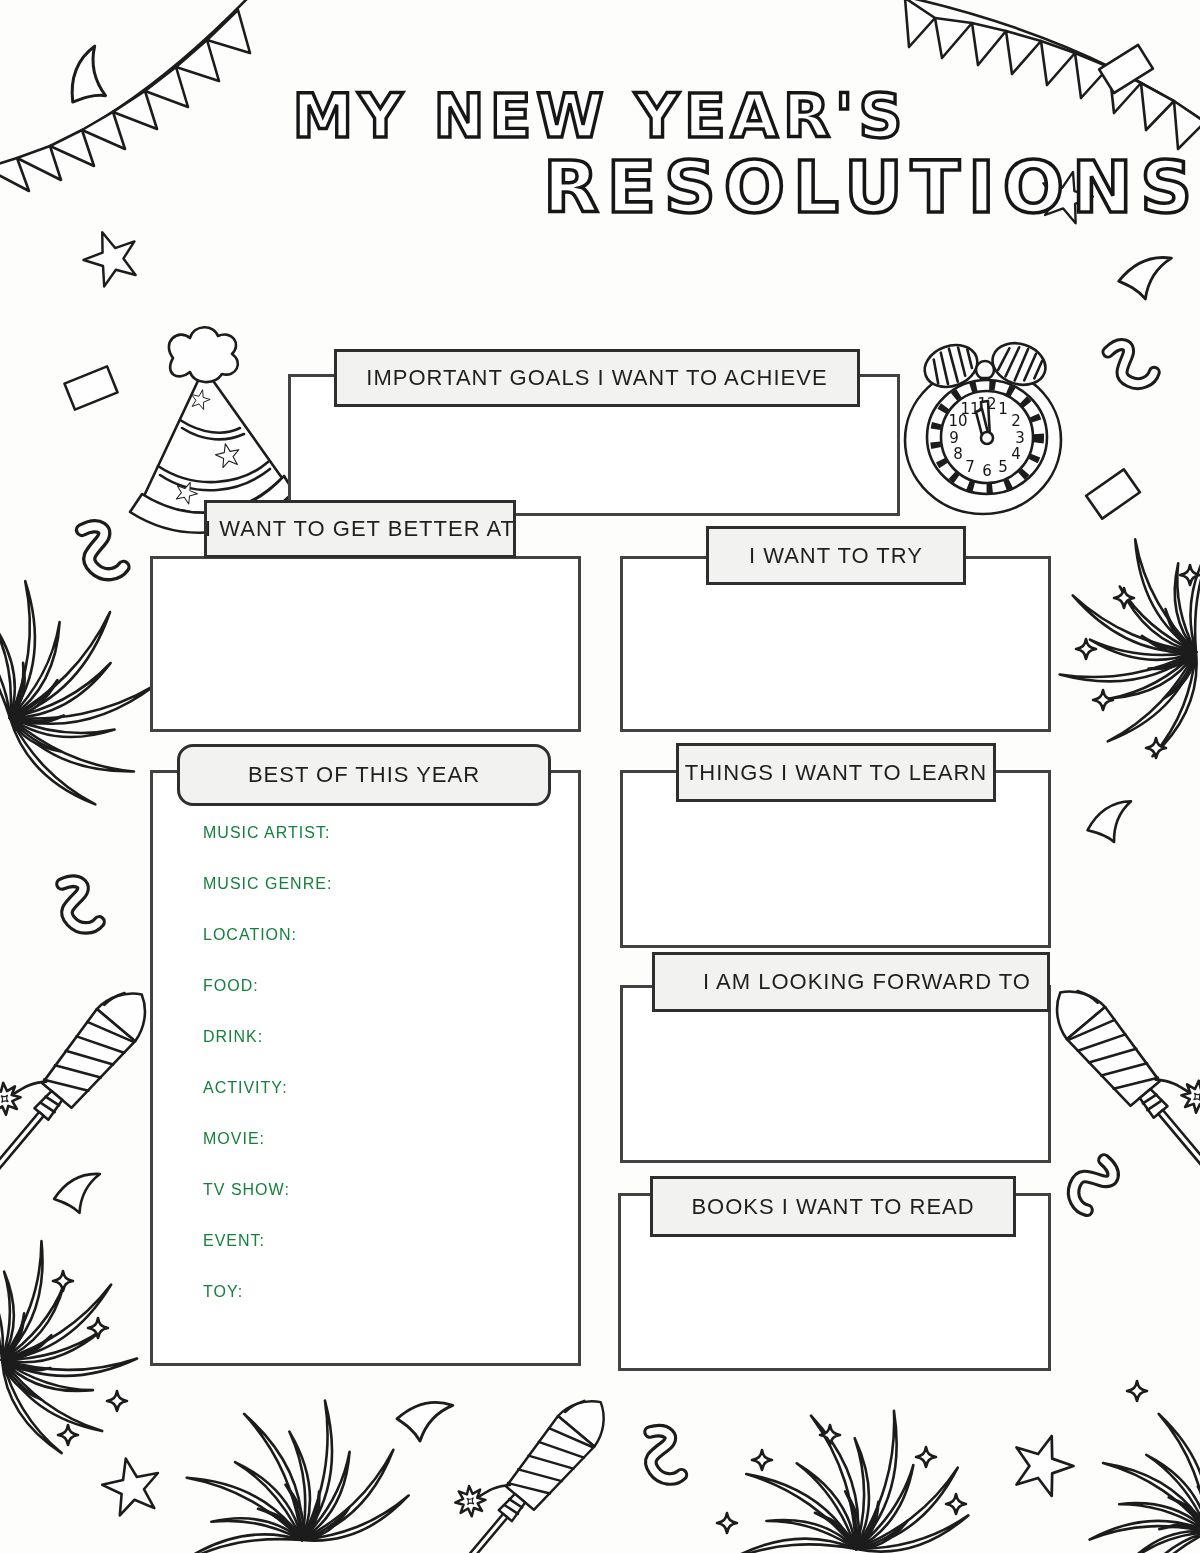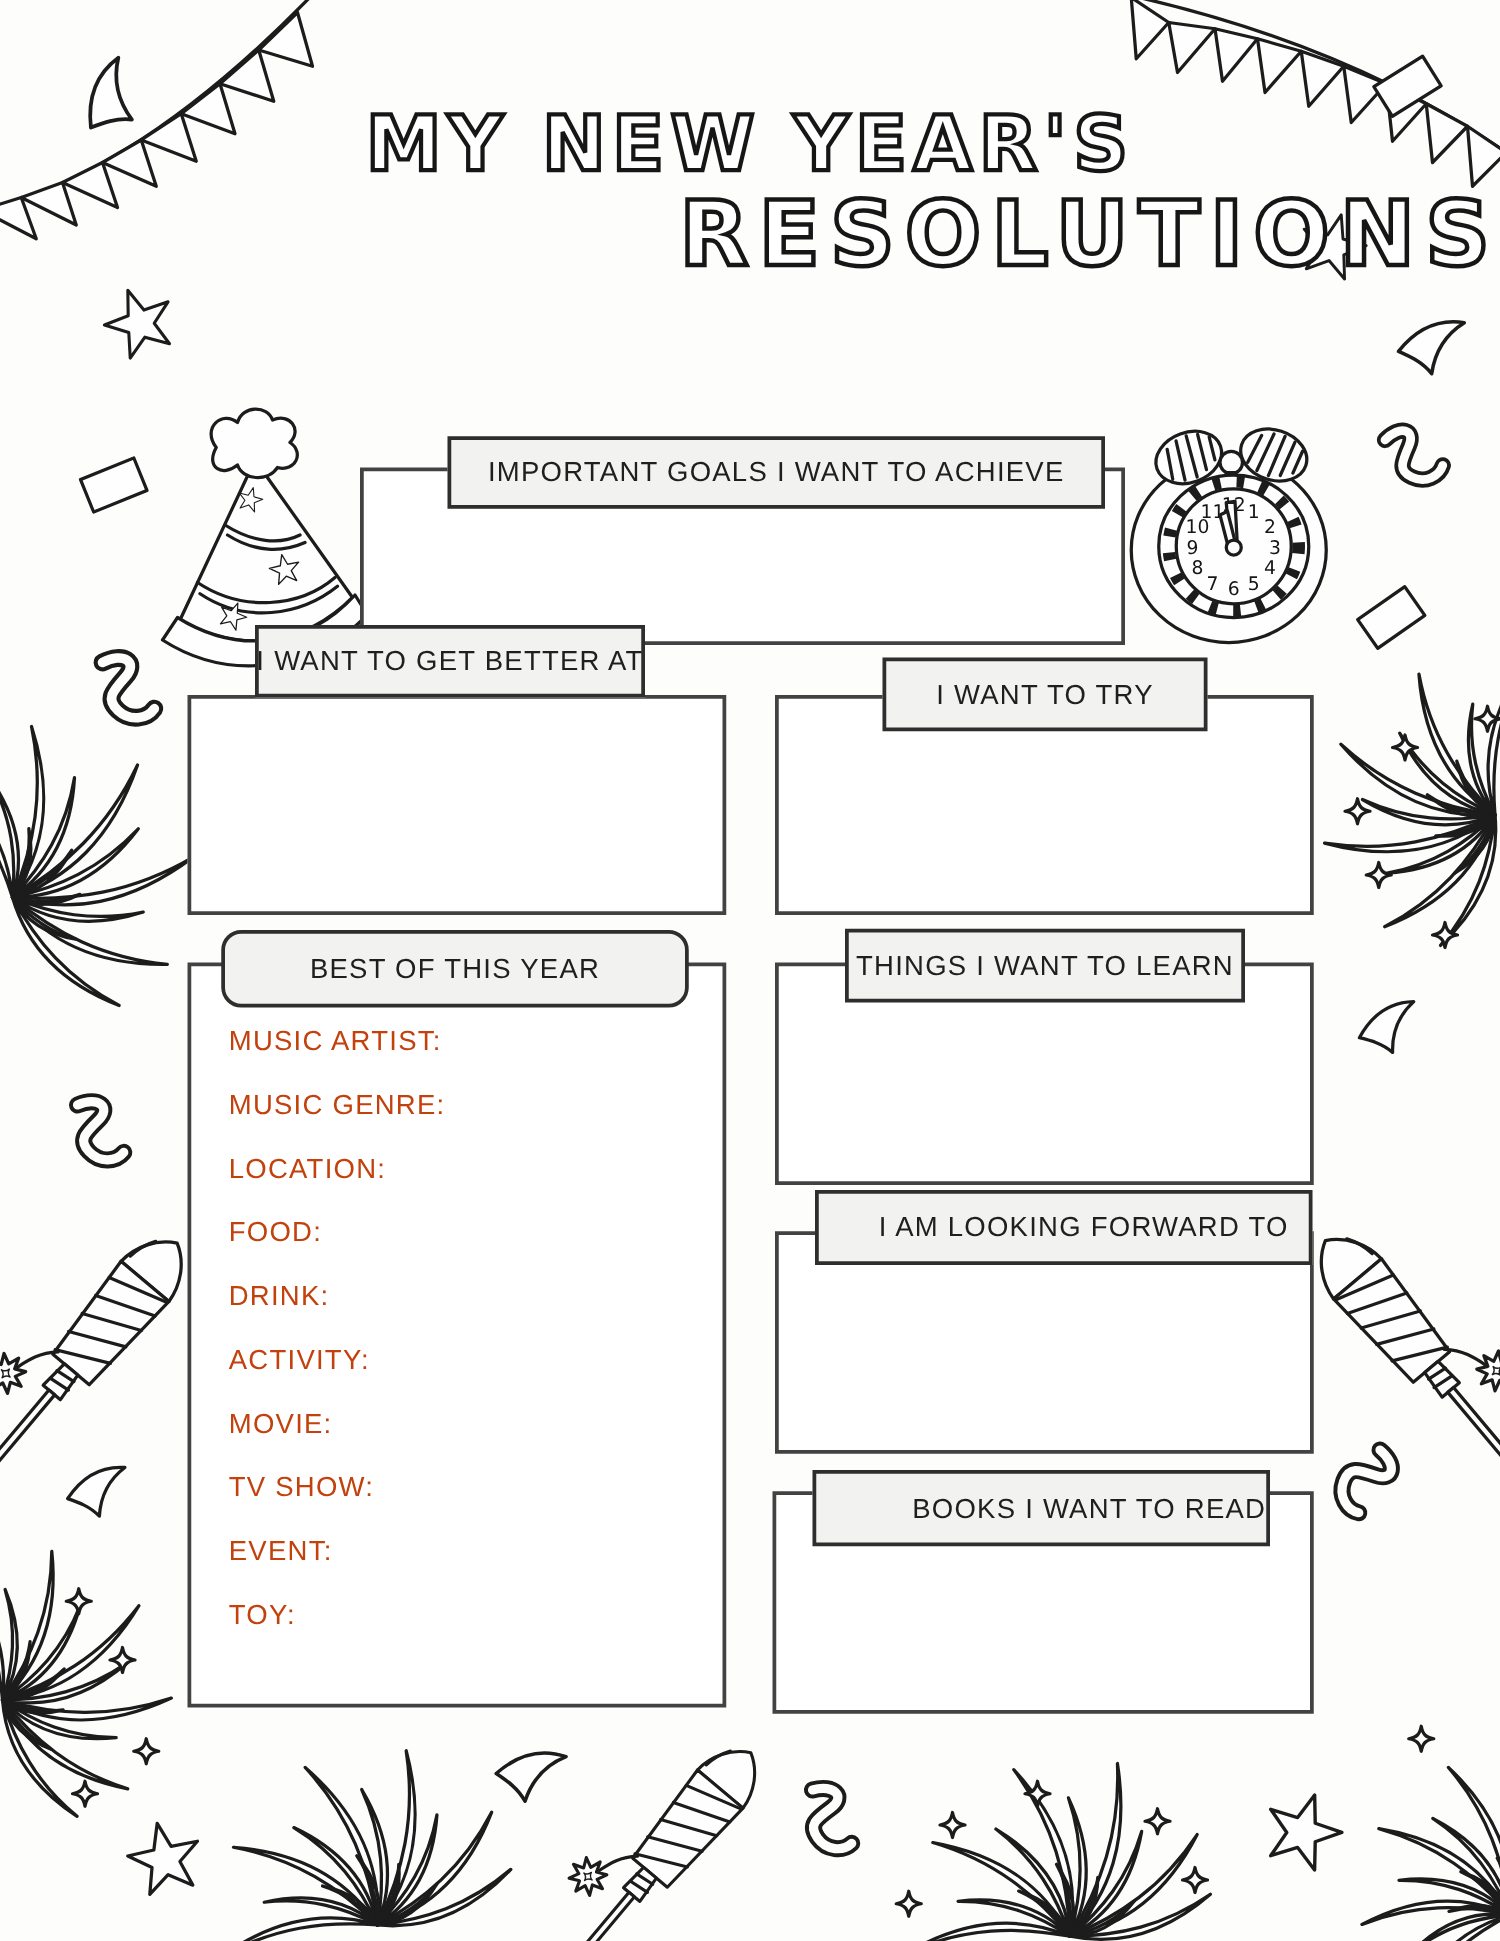--- a/index.html
+++ b/index.html
@@ -18,36 +18,36 @@
          font-family:"DejaVu Sans",sans-serif;font-weight:800;}
   .title .l1{font-size:61px;letter-spacing:5px;-webkit-text-stroke:3.4px #161616;line-height:1.04;}
   .title .l2{font-size:72px;letter-spacing:8px;-webkit-text-stroke:3.6px #161616;line-height:1.0;margin-top:4px;text-align:right;}
 
   .sec-body{position:absolute;background:#ffffff;border:3px solid #424242;z-index:2;}
   .sec-head{position:absolute;background:#f2f2f0;border:3px solid #2e2e2e;z-index:3;
             display:flex;align-items:center;justify-content:center;
             font-size:22px;letter-spacing:1px;color:#1f1f1f;font-weight:400;white-space:nowrap;}
 
   .b-goals{left:288px;top:374px;width:606px;height:136px;}
-  .h-goals{left:334px;top:349px;width:520px;height:52px;margin-left:24px;}
+  .h-goals{left:334px;top:349px;width:520px;height:52px;}
   .b-better{left:150px;top:556px;width:425px;height:170px;}
   .h-better{left:204px;top:500px;width:306px;height:52px;}
   .b-try{left:620px;top:556px;width:425px;height:170px;}
   .h-try{left:706px;top:526px;width:254px;height:53px;}
   .b-best{left:150px;top:770px;width:425px;height:590px;}
   .h-best{left:177px;top:744px;width:368px;height:56px;border-radius:16px;}
   .b-learn{left:620px;top:770px;width:425px;height:172px;}
   .h-learn{left:676px;top:743px;width:314px;height:53px;}
   .b-forward{left:620px;top:985px;width:425px;height:172px;}
   .h-forward{left:652px;top:952px;width:360px;height:54px;padding-left:32px;}
   .b-books{left:618px;top:1193px;width:427px;height:172px;}
-  .h-books{left:650px;top:1176px;width:360px;height:55px;justify-content:flex-end;}
+  .h-books{left:650px;top:1176px;width:360px;height:55px;}
 
   .best-list{position:absolute;left:0;top:0;width:100%;padding-top:34px;box-sizing:border-box;}
-  .best-row{height:51px;line-height:51px;padding-left:30px;font-size:22px;letter-spacing:1px;color:#c2410c;}
+  .best-row{height:51px;line-height:51px;padding-left:30px;font-size:16px;letter-spacing:1px;color:#15803d;margin-left:20px;}
 </style>
 </head>
 <body>
 
 <div class="page">
 
   <svg class="deco" width="1200" height="1553" viewBox="0 0 1200 1553">
     <defs>
       <path id="petal" d="M0,0 C28,10 58,8 92,-14 C60,2 30,4 0,0 Z" vector-effect="non-scaling-stroke"></path>
       <g id="fw">

